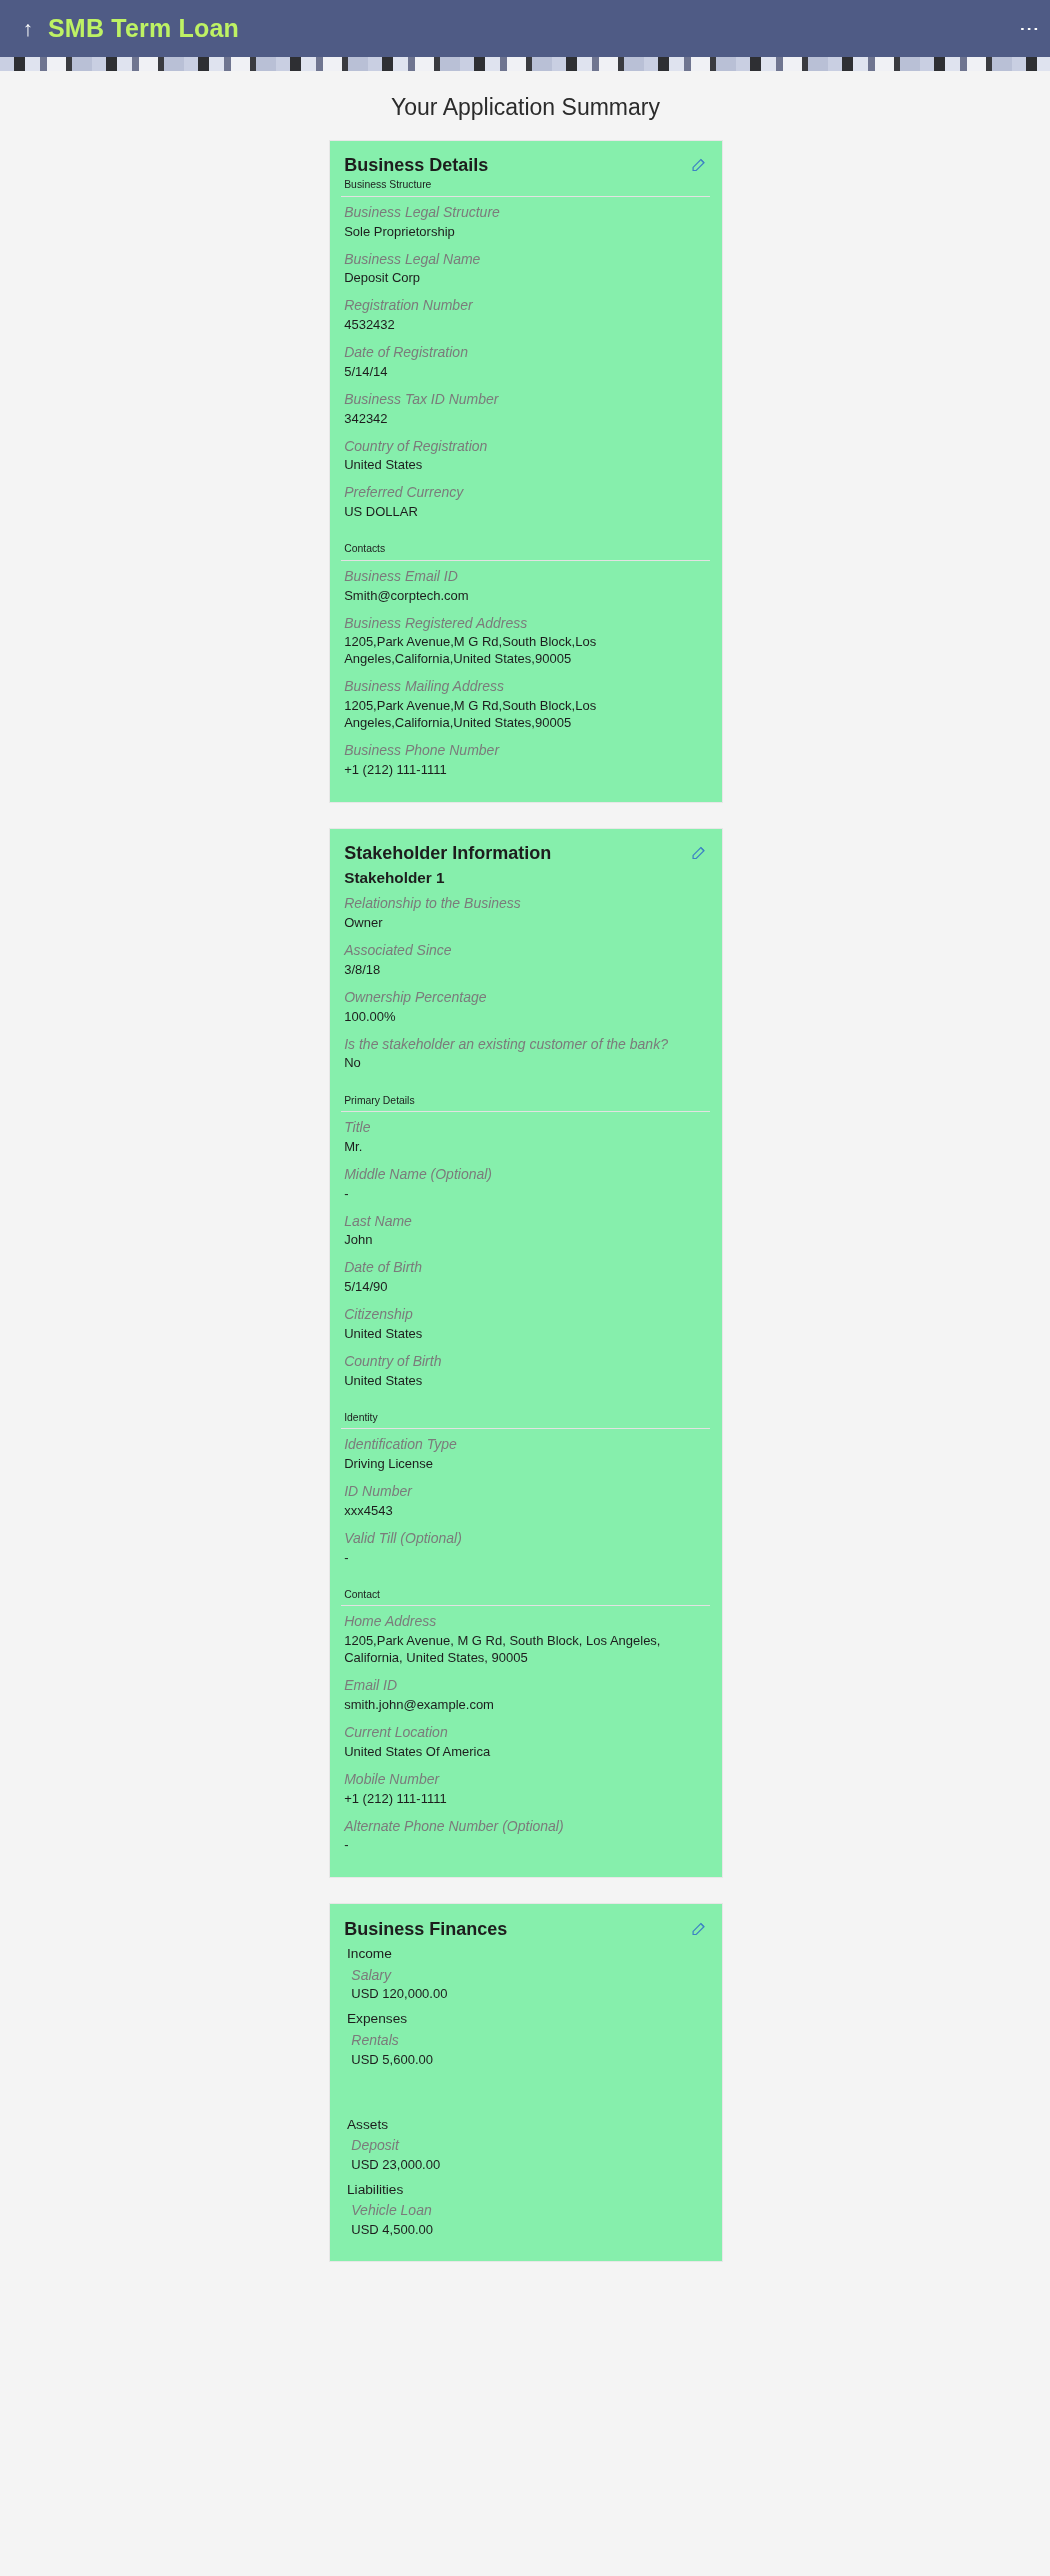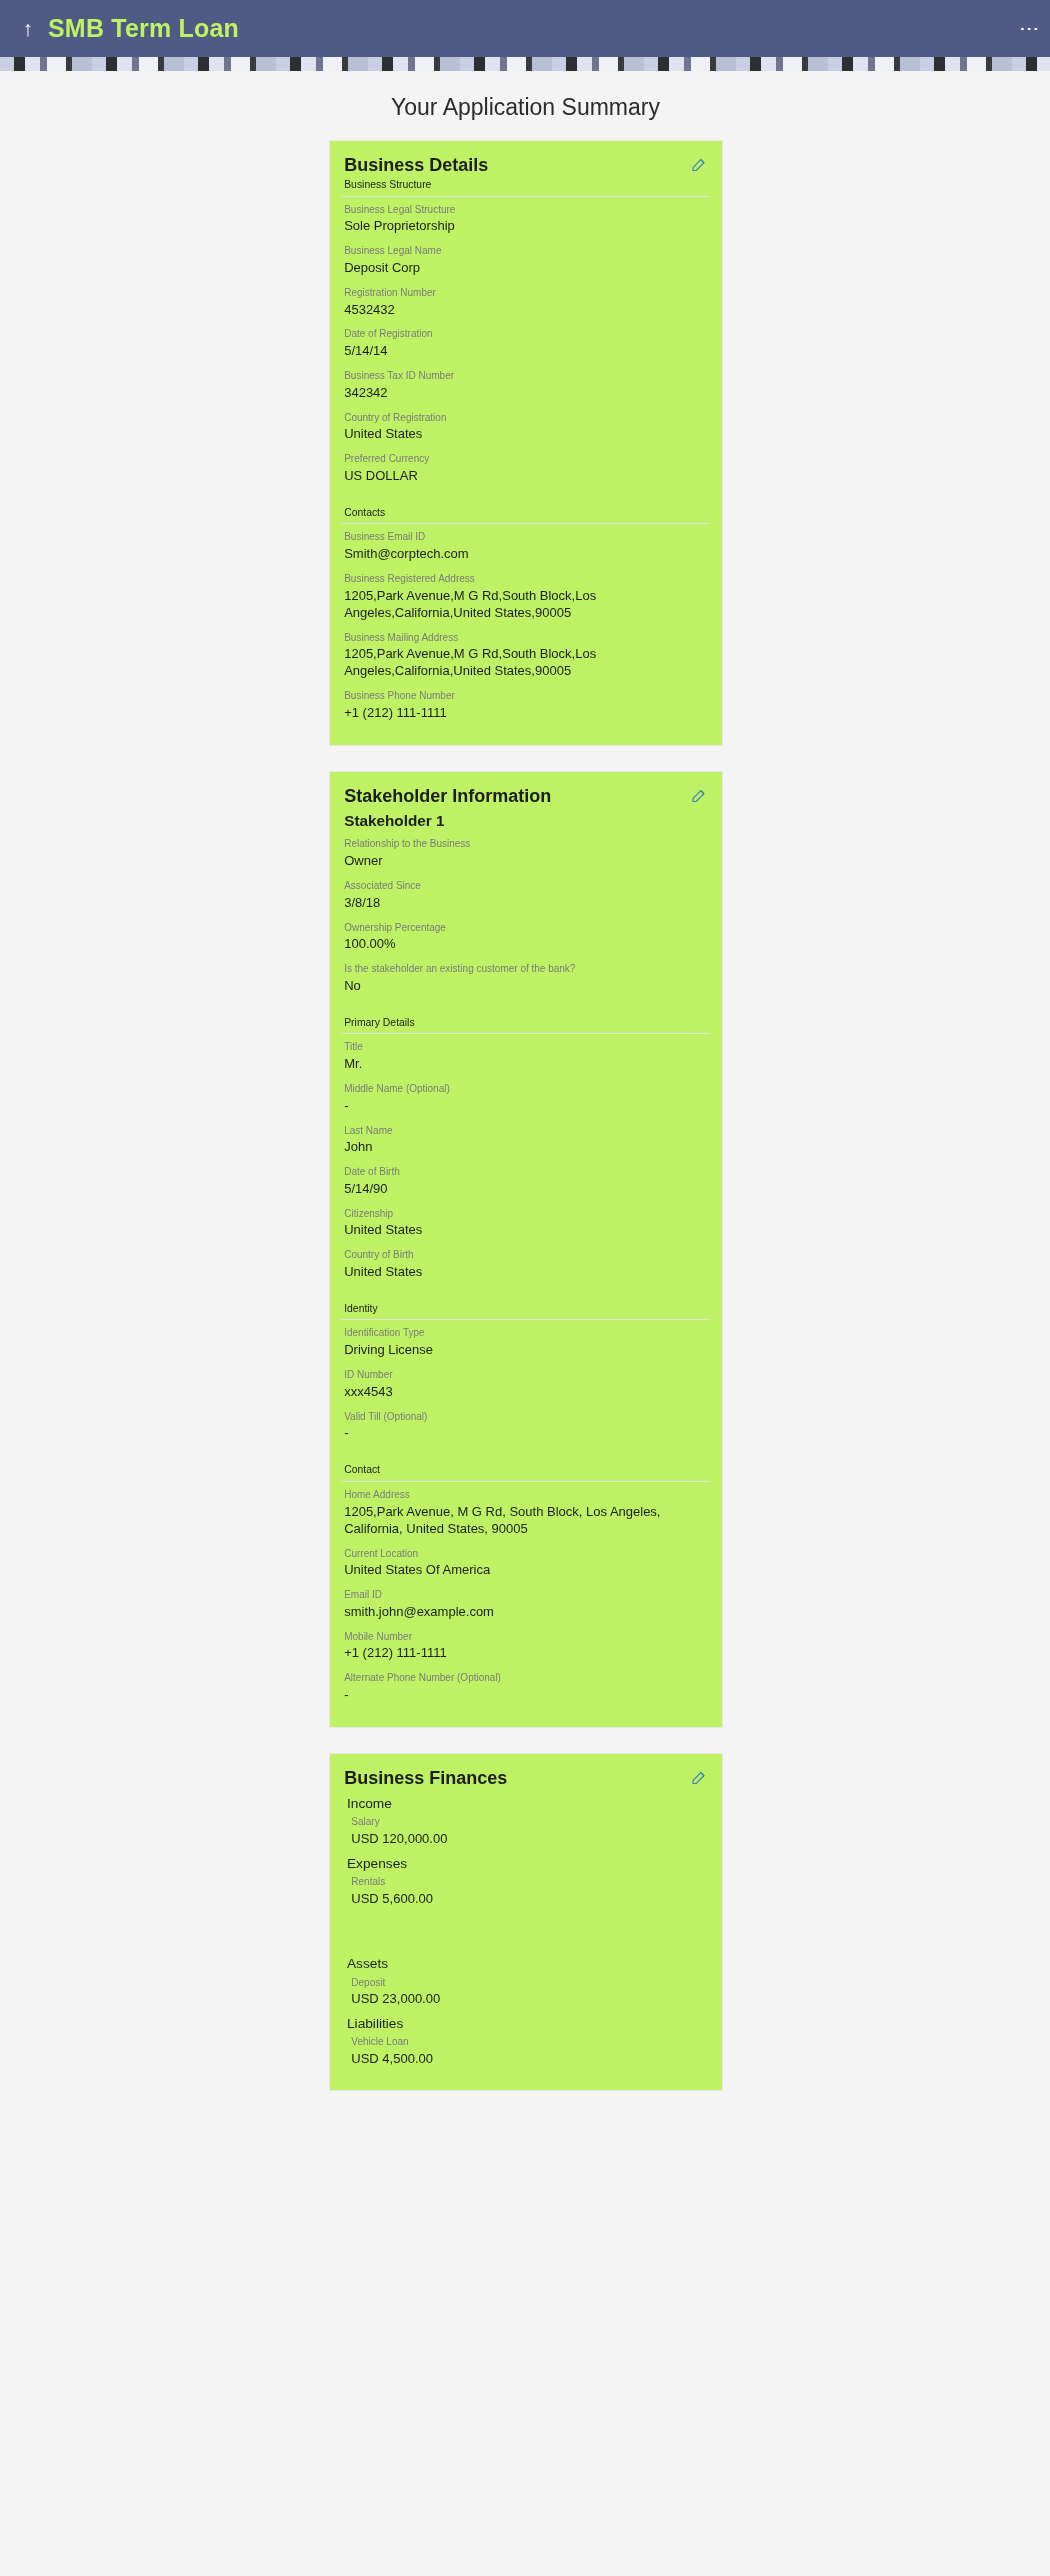--- a/index.html
+++ b/index.html
@@ -73,21 +73,21 @@
     text-align: center;
     font-size: 23px;
     color: #2b2b2b;
     margin: 23px 0 18.6px 0;
     font-weight: normal;
   }
 
   .card {
     width: 394px;
     margin: 0 auto 25px auto;
-    background: #bef264;
+    background: #86efac;
     border: 0.5px solid #e7e7e7;
     padding: 14.2px 9.8px 14.2px 9.8px;
     position: relative;
   }
   .card-head {
     display: flex;
     align-items: flex-start;
     justify-content: space-between;
   }
   .card-title {
@@ -117,24 +117,25 @@
   .divider {
     height: 0.5px;
     background: #e2e2e2;
     margin: 3.3px 2.2px 6.6px 2.2px;
   }
 
   .field {
     margin: 0 0 9.8px 4.9px;
   }
   .field-label {
-    font-size: 10px;
+    font-size: 14px;
     color: #7b7b7b;
     line-height: 1.3;
     margin-bottom: 1.6px;
+    font-style: italic;
   }
   .field-value {
     font-size: 13px;
     color: #1d1d1d;
     line-height: 1.32;
     word-wrap: break-word;
   }
 
   
   .sub-title {
@@ -308,26 +309,26 @@
   </div>
 
   <div class="section-label spaced">Contact</div>
   <div class="divider"></div>
 
   <div class="field">
     <div class="field-label">Home Address</div>
     <div class="field-value">1205,Park Avenue, M G Rd, South Block, Los Angeles, California, United States, 90005</div>
   </div>
   <div class="field">
+    <div class="field-label">Email ID</div>
+    <div class="field-value">smith.john@example.com</div>
+  </div>
+  <div class="field">
     <div class="field-label">Current Location</div>
     <div class="field-value">United States Of America</div>
-  </div>
-  <div class="field">
-    <div class="field-label">Email ID</div>
-    <div class="field-value">smith.john@example.com</div>
   </div>
   <div class="field">
     <div class="field-label">Mobile Number</div>
     <div class="field-value">+1 (212) 111-1111</div>
   </div>
   <div class="field">
     <div class="field-label">Alternate Phone Number (Optional)</div>
     <div class="field-value">-</div>
   </div>
 </div>

